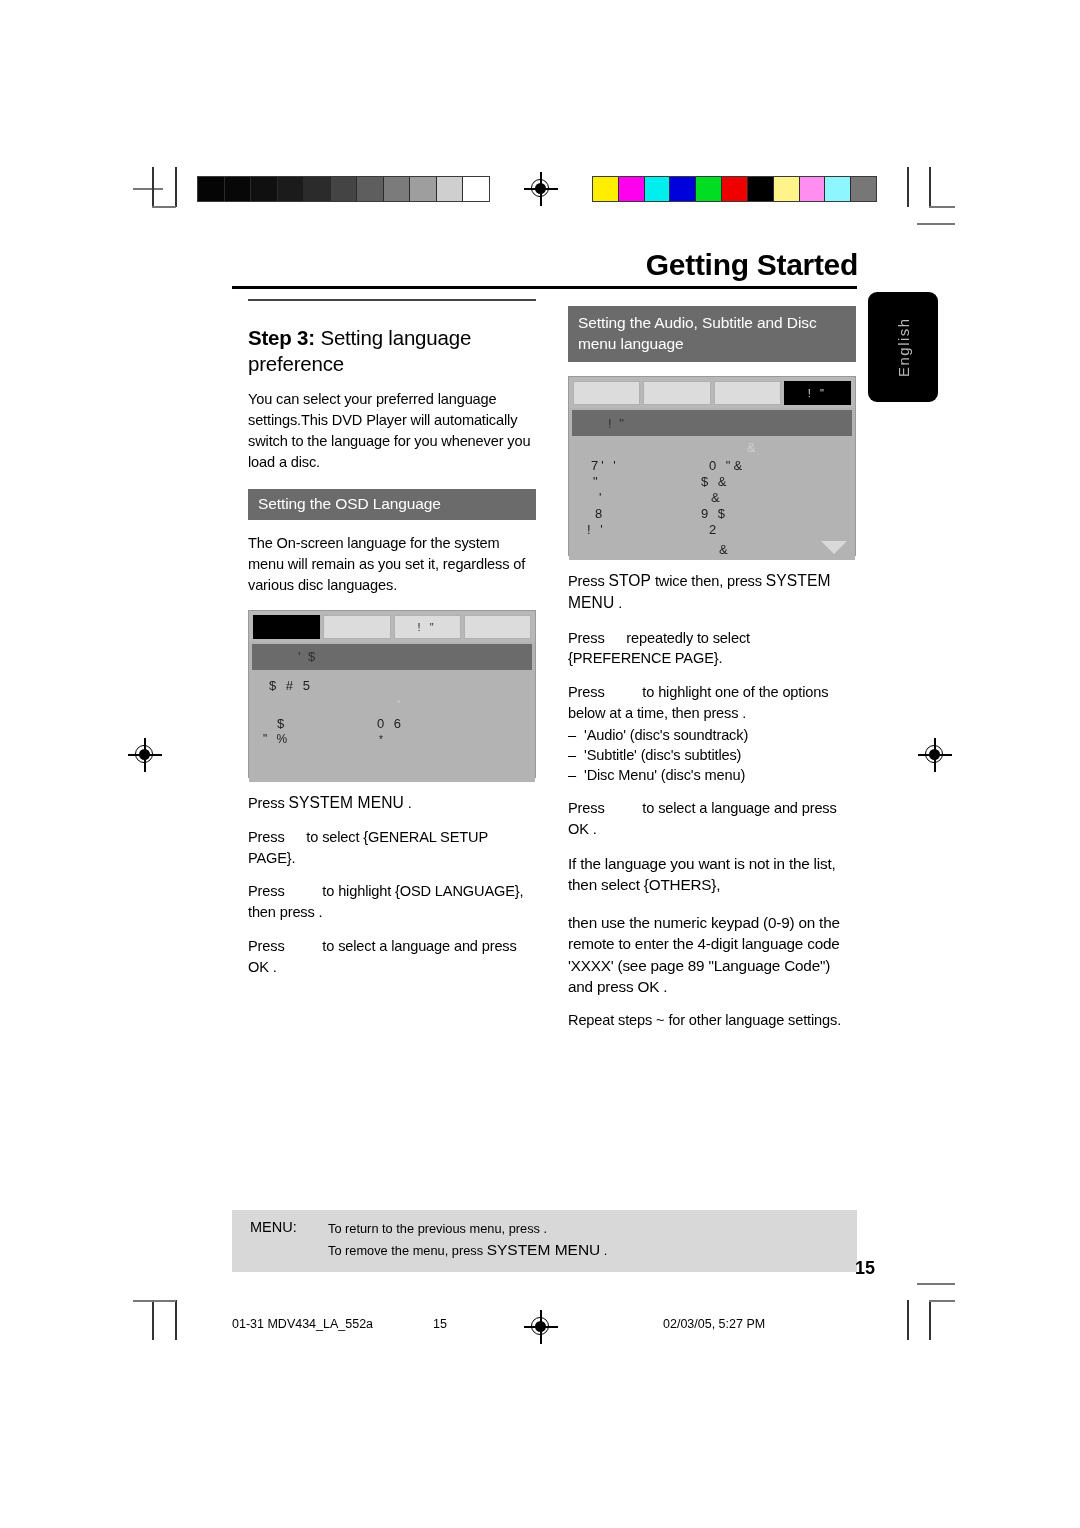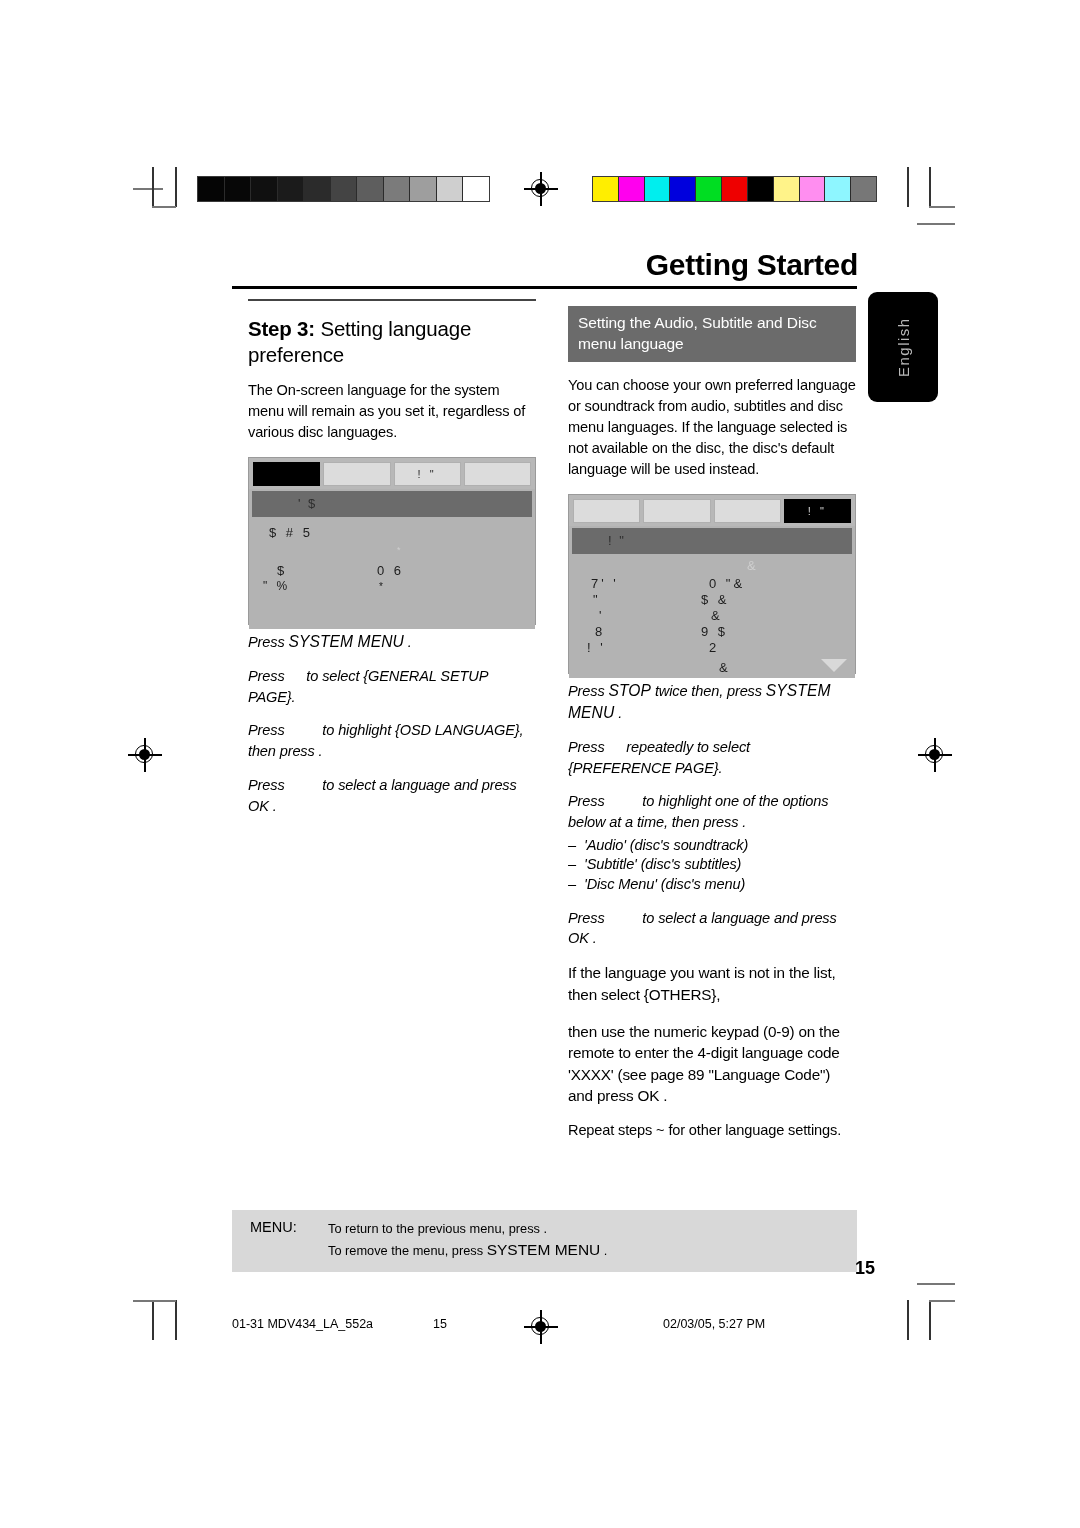--- a/index.html
+++ b/index.html
@@ -106,21 +106,21 @@
     width: 288px; height: 1.5px;
     background: #444;
   }
 
   h2.step-title {
     margin: 0;
     font-size: 20.5px;
     font-weight: normal;
     line-height: 1.25;
     letter-spacing: -0.2px;
-    padding-top: 16px;
+    padding-top: 25px;
   }
   h2.step-title .b { font-weight: bold; }
 
   p.body {
     margin: 13px 0 0 0;
     font-size: 14.6px;
     line-height: 1.43;
     letter-spacing: -0.15px;
   }
 
@@ -187,25 +187,24 @@
     position: absolute;
     right: 8px; bottom: 6px;
     width: 0; height: 0;
     border-left: 13px solid transparent;
     border-right: 13px solid transparent;
     border-top: 13px solid #d9d9d9;
   }
 
   
   ol.steps {
-    margin: 6px 0 0 0;
+    margin: 14px 0 0 0;
     padding: 0;
     list-style: none;
     counter-reset: stepc;
-    font-style: italic;
   }
   ol.steps > li {
     margin: 0 0 13px 0;
     font-size: 14.6px;
     line-height: 1.42;
     letter-spacing: -0.15px;
     position: relative;
   }
   ol.steps > li:last-child { margin-bottom: 0; }
   .kbd { font-size: 15.6px; letter-spacing: 0.1px; }
@@ -346,21 +345,23 @@
   <div class="lang-tab">
     <div class="vtext">English</div>
   </div>
 
   <div class="rule-above"></div>
 
   <div class="col col-left">
 
     <h2 class="step-title"><span class="b">Step 3:</span><span> Setting language preference</span></h2>
 
-
+    <p class="body">You can select your preferred language settings.This DVD Player will automatically switch to the language for you whenever you load a disc.</p>
+
+    <div class="band">Setting the OSD Language</div>
 
     <p class="body">The On-screen language for the system menu will remain as you set it, regardless of various disc languages.</p>
 
     <div class="osd" style="margin-top:14px; height:168px;">
       <div class="osd-tabs">
         <div class="osd-tab sel"></div>
         <div class="osd-tab"></div>
         <div class="osd-tab">!  "</div>
         <div class="osd-tab"></div>
       </div>
@@ -388,21 +389,20 @@
       <li>
         <span>Press </span><span class="gap"></span><span> to select a language and press OK .</span>
       </li>
     </ol>
   </div>
 
   <div class="col col-right">
 
     <div class="band tall" style="margin-top:6px;">Setting the Audio, Subtitle and Disc menu language</div>
 
-    <p class="body">You can choose your own preferred language or soundtrack from audio, subtitles and disc menu languages. If the language selected is not available on the disc, the disc's default language will be used instead.</p>
 
     <div class="osd" style="margin-top:14px; height:180px;">
       <div class="osd-tabs">
         <div class="osd-tab"></div>
         <div class="osd-tab"></div>
         <div class="osd-tab"></div>
         <div class="osd-tab sel">!   "</div>
       </div>
       <div class="osd-titlebar" style="padding-left:36px;">!   "</div>
       <div class="osd-body" style="height:124px;">

